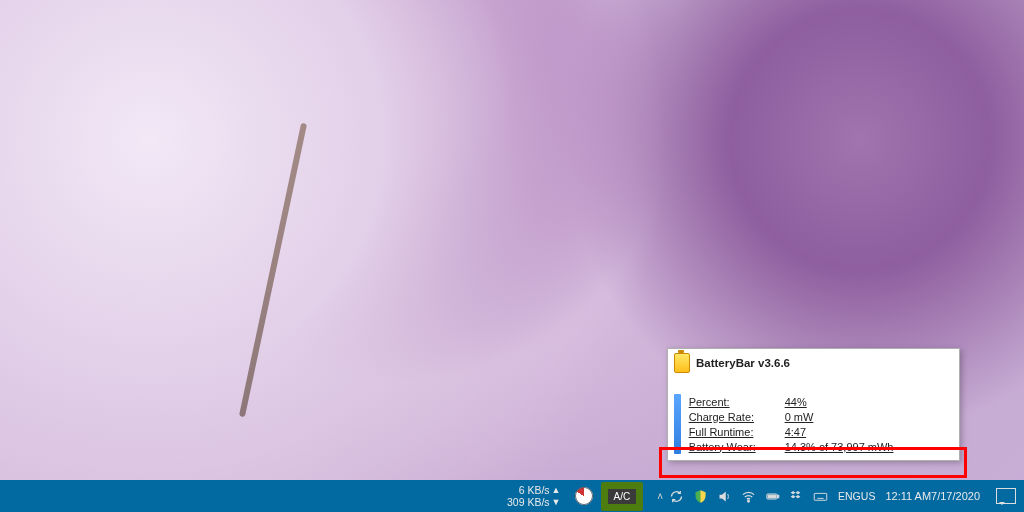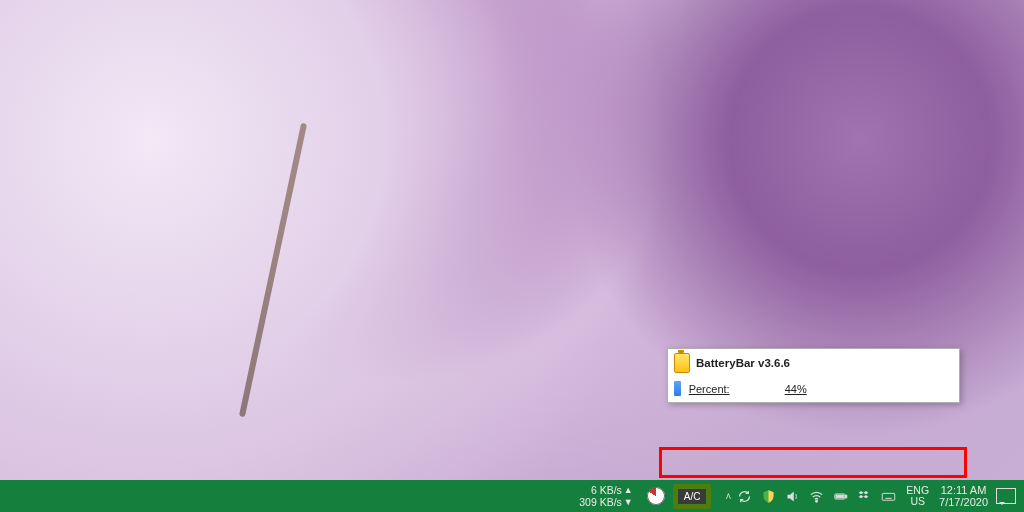--- a/index.html
+++ b/index.html
@@ -44,21 +44,21 @@
     background: #ffffff;
     border: 1px solid #b0b0b0;
     box-shadow: 2px 2px 6px rgba(0,0,0,.25);
     font-size: 11px;
     color: #222;
     padding: 4px 6px 6px 6px;
     box-sizing: border-box;
   }
   .tooltip .hdr {
     display: flex; align-items: center; gap: 6px;
-    margin-bottom: 8px;
+    margin-bottom: 21px;
   }
   .tooltip .hdr .title { font-weight: bold; font-size: 11.5px; }
   .batt-icon {
     width: 14px; height: 18px; position: relative;
     background: linear-gradient(#ffe766 0%, #ffbf1a 100%);
     border: 1px solid #cc8a00;
     border-radius: 2px;
   }
   .batt-icon::before {
     content:""; position:absolute; top:-4px; left:3px; width:6px; height:3px;
@@ -85,21 +85,21 @@
     height: 31px;
     box-sizing: border-box;
     pointer-events: none;
   }
 
   
   .taskbar {
     position: absolute;
     left: 0; bottom: 0;
     width: 1024px; height: 32px;
-    background: #15803d;
+    background: #0369a1;
     color: #eaeaea;
     font-size: 11px;
     display: flex;
     align-items: center;
     justify-content: flex-end;
     padding-right: 6px;
     box-sizing: border-box;
   }
   .netmeter {
     display:flex; flex-direction:column; align-items:flex-end;
@@ -109,33 +109,33 @@
   .arrow-up, .arrow-down { font-size:9px; }
   .pie {
     width:18px; height:18px; border-radius:50%;
     background: conic-gradient(#fff 0 300deg, #c33 300deg 360deg);
     margin: 0 8px;
     box-shadow: inset 0 0 0 1px #666;
   }
   .ac-pill {
     background:#3a3a3a; color:#fff; font-size:10px;
     padding:2px 6px; border-radius:2px;
-    border:5px solid #4d7c0f;
+    border:7px solid #4d7c0f;
     margin-right:8px;
   }
   .tray { display:flex; align-items:center; gap:9px; margin-right:10px; }
   .tray .ic { width:15px; height:15px; display:flex; align-items:center; justify-content:center; color:#ddd; }
   .tray .ic svg { width:15px; height:15px; }
   .langblock {
-    display:flex; flex-direction:column; align-items:center;
+    display:flex; flex-direction:row; align-items:center;
     line-height:11px; font-size:10.5px; margin-right:10px;
   }
   .clockblock {
-    display:flex; flex-direction:column; align-items:center;
-    line-height:12px; font-size:11px; margin-right:8px;justify-content:flex-end;
+    display:flex; flex-direction:row; align-items:center;
+    line-height:12px; font-size:11px; margin-right:16px;justify-content:flex-end;
   }
   .actioncenter {
     width:18px; height:14px; border:1.5px solid #ddd;
     position:relative; margin-right:2px;
   }
   .actioncenter::after{
     content:""; position:absolute; bottom:-5px; left:2px;
     border:3px solid transparent; border-top-color:#ddd;
   }
   .chev { font-size:10px; color:#ddd; margin:0 6px; }
@@ -151,20 +151,32 @@
     <div class="batt-icon"></div>
     <div class="title">BatteryBar v3.6.6</div>
   </div>
   <div class="body">
     <div class="bar"></div>
     <table>
       <tbody>
           <tr>
             <td class="k">Percent:</td>
             <td class="v">44%</td>
+          </tr>
+      <tr>
+            <td class="k">Charge Rate:</td>
+            <td class="v">0 mW</td>
+          </tr>
+      <tr>
+            <td class="k">Full Runtime:</td>
+            <td class="v">4:47</td>
+          </tr>
+      <tr>
+            <td class="k">Battery Wear:</td>
+            <td class="v">14.3% of 73,997 mWh</td>
           </tr>
     </tbody>
       </table>
   </div>
 </div>
 
 <div class="redbox"></div>
 
 <div class="taskbar">
   <div class="netmeter">

